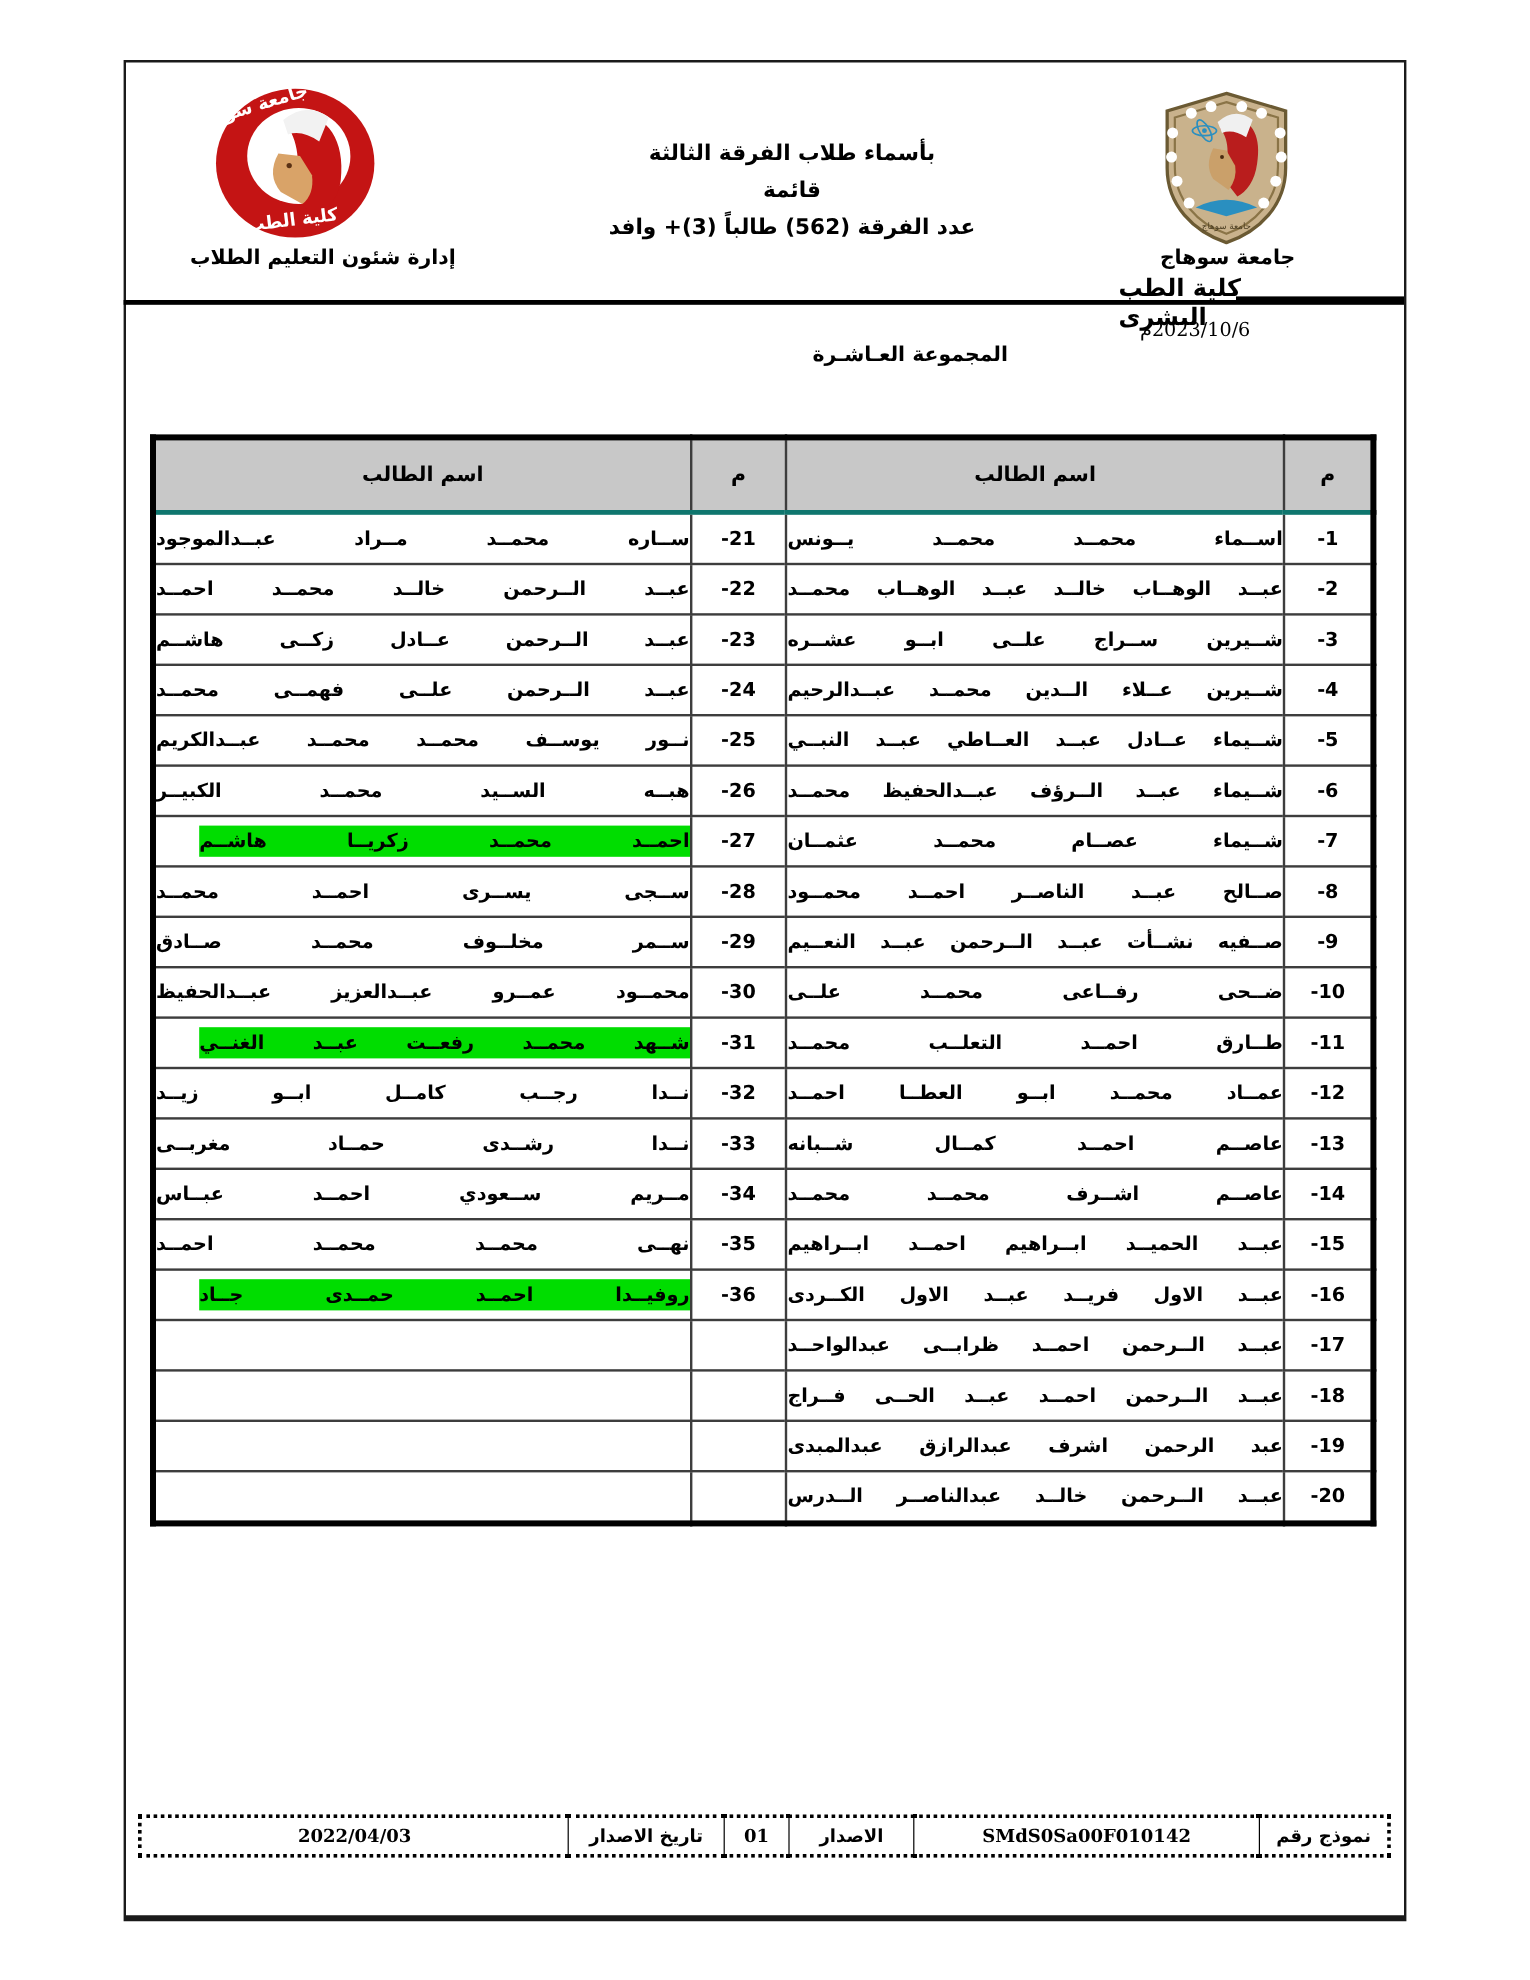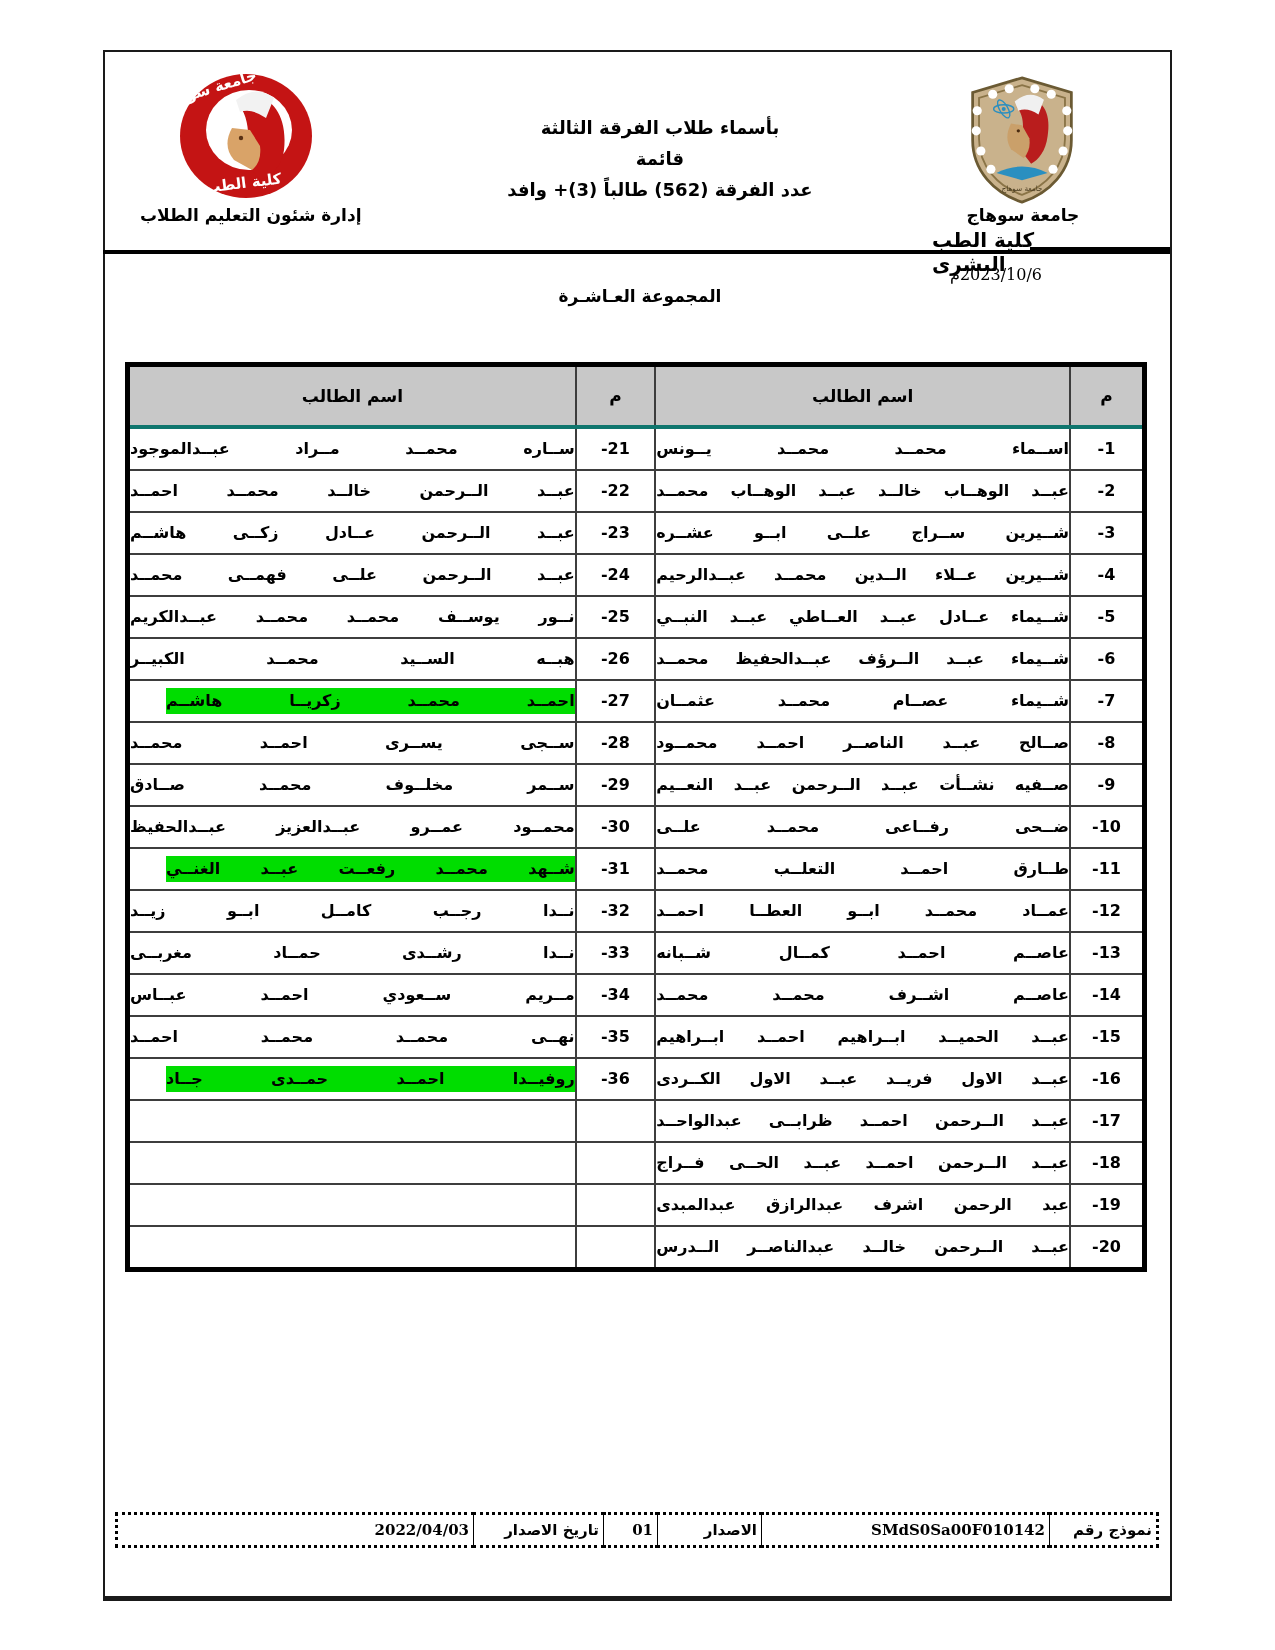--- a/index.html
+++ b/index.html
@@ -1,44 +1,44 @@
 <!DOCTYPE html>
 <html lang="ar"><head>
 <meta charset="utf-8">
 <style>
   html,body{margin:0;padding:0;background:#ffffff;}
   body{width:1275px;height:1650px;position:relative;font-family:"DejaVu Sans",sans-serif;color:#000;overflow:hidden;}
   .abs{position:absolute;}
   
   .page-frame{left:103px;top:50px;width:1065px;height:1544px;border:2px solid #1a1a1a;border-bottom-width:5px;}
   
-  .admin-label{left:140px;top:205px;width:258px;text-align:left;font-weight:bold;font-size:17px;}
+  .admin-label{left:140px;top:205px;width:258px;text-align:center;font-weight:bold;font-size:17px;}
   .center-head{left:438px;top:112px;width:444px;text-align:center;font-weight:bold;font-size:18px;line-height:31px;direction:rtl;}
   .uni-name{left:932px;top:205px;width:182px;text-align:center;font-weight:bold;font-size:17px;}
   .faculty-name{left:932px;top:228px;width:182px;text-align:left;font-weight:bold;font-size:20px;}
   .top-rule{left:103px;top:250px;width:1067px;height:4px;background:#000;}
   .faculty-rule{left:1030px;top:247px;width:140px;height:3px;background:#000;}
   .doc-date{right:105px;top:265px;width:220px;text-align:left;direction:rtl;font-family:"DejaVu Serif",serif;font-size:16px;}
-  .group-title{left:420px;top:286px;width:440px;text-align:center;font-weight:bold;font-size:17px;direction:rtl;}
+  .group-title{left:400px;top:286px;width:440px;text-align:right;font-weight:bold;font-size:17px;direction:rtl;}
   
   .main-table-wrap{left:125px;top:362px;width:1022px;}
   table.students{width:1022px;border-collapse:collapse;table-layout:fixed;direction:rtl;}
   table.students{border:5px solid #000;}
   table.students th,table.students td{border:2px solid #3d3d3d;padding:0;}
   table.students th{background:#c8c8c8;height:58px;font-size:17px;font-weight:bold;border-bottom:4px solid #0f766e;}
   table.students td{height:40px;vertical-align:middle;}
   td.name,th.name{padding:0 8px;}
   .nm{font-weight:bold;font-size:16px;line-height:26px;text-align:justify;text-align-last:justify;direction:rtl;white-space:nowrap;overflow:hidden;}
   td.num .nm{direction:ltr;text-align-last:center;font-size:16px;}
   .nm.hl{background:#00dd00;margin-left:36px;}
   th.divider,td.divider{border-left:5px solid #000;}
   
   .footer-wrap{left:115px;top:1512px;width:1041px;}
   table.foot{width:1041px;border-collapse:collapse;table-layout:fixed;direction:rtl;border:3px dotted #000;}
-  table.foot td{border:1.5px solid #000;height:30px;vertical-align:middle;text-align:right;font-weight:bold;font-size:15px;padding:0 4px;}
+  table.foot td{border:1.5px solid #000;height:30px;vertical-align:middle;text-align:center;font-weight:bold;font-size:15px;padding:0 4px;}
   td.serial{font-family:"DejaVu Serif",serif;font-size:16px;}
   td.foot-date{font-family:"DejaVu Serif",serif;direction:ltr;text-align:right;padding-right:10px;}
   td.foot-ver{font-family:"DejaVu Serif",serif;}
   svg text{font-family:"DejaVu Sans",sans-serif;}
 </style>
 </head>
 <body>
 
 <div class="abs page-frame"></div>
 

